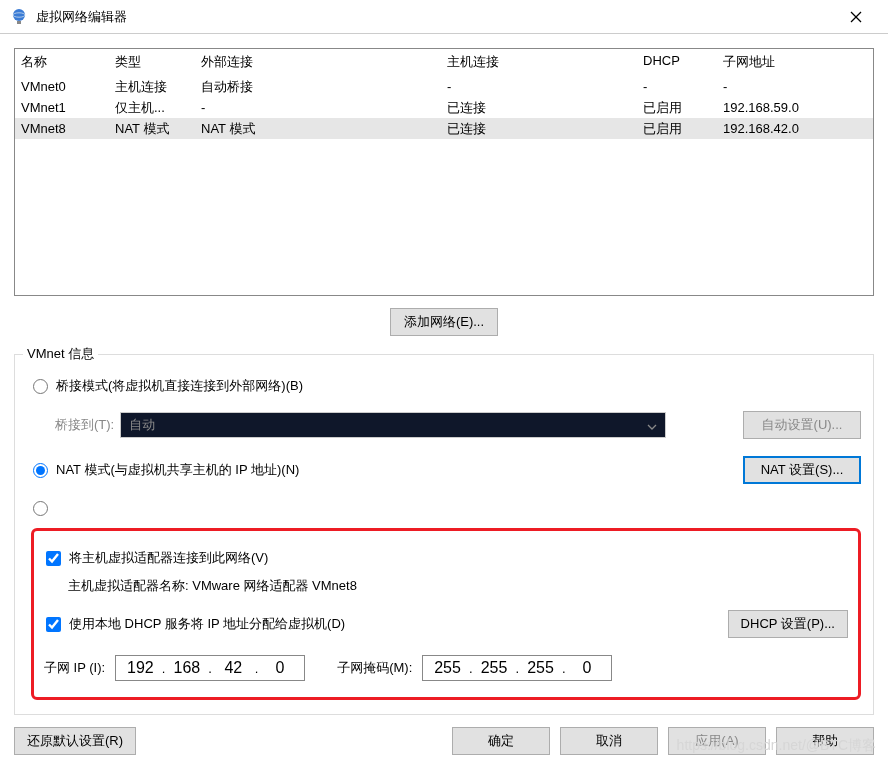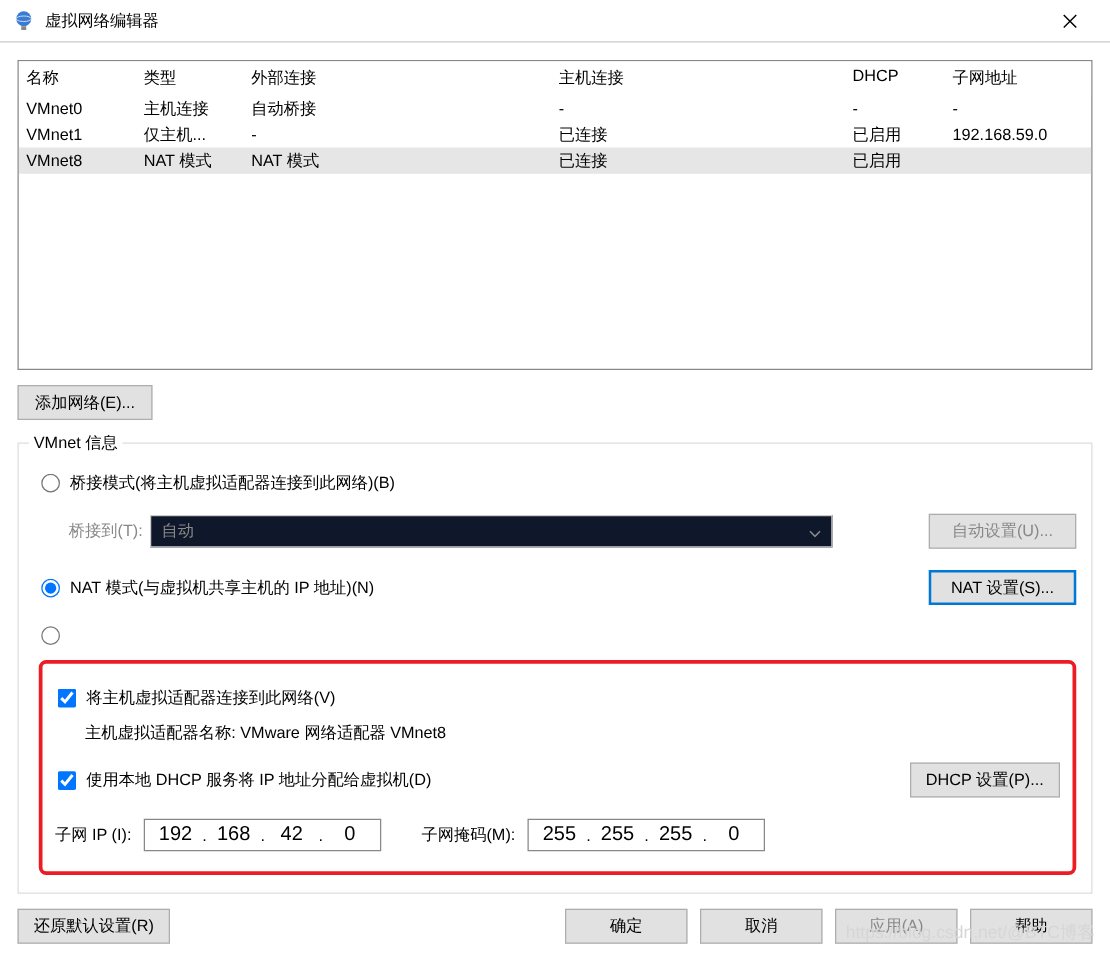--- a/index.html
+++ b/index.html
@@ -12,23 +12,23 @@
     .table { border: 1px solid #888; height: 248px; background: #fff; overflow: hidden; }
     .table-header { display: flex; background: #fff; border-bottom: 1px solid transparent; justify-content: space-between; }
     .table-header .th { padding: 4px 6px; font-size: 13px; border-right: 1px solid transparent; }
     .table-body .tr { display: flex; height: 21px; align-items: center; }
     .table-body .tr.selected { background: #e6e6e6; }
     .table-body .td { padding: 2px 6px; font-size: 13px; white-space: nowrap; overflow: hidden; }
     .col-name { width: 94px; }
     .col-type { width: 86px; }
     .col-ext { width: 246px; }
     .col-host { width: 196px; }
-    .col-dhcp { width: 80px; margin-left: 39px; }
+    .col-dhcp { width: 80px; }
     .col-subnet { flex: 1; }
-    .btn-row { display: flex; justify-content: space-between; gap: 10px; margin-top: 12px; }
+    .btn-row { display: flex; justify-content: center; gap: 10px; margin-top: 12px; }
     .btn { height: 28px; min-width: 108px; padding: 0 12px; background: #e1e1e1; border: 1px solid #adadad; font-size: 13px; cursor: pointer; font-family: inherit; display: inline-flex; align-items: center; justify-content: center; }
     .btn:disabled, .btn.disabled { color: #888; cursor: default; }
     .btn.highlight { border: 2px solid #0078d7; }
     .groupbox { border: 1px solid #ddd; margin-top: 18px; padding: 14px 12px 14px 16px; position: relative; }
     .groupbox-label { position: absolute; top: -10px; left: 8px; background: #fff; padding: 0 4px; font-size: 13px; }
     .radio-row { display: flex; align-items: center; margin: 8px 2px; gap: 8px; }
     .radio-row input[type=radio] { width: 15px; height: 15px; }
     .radio-label { font-size: 13px; }
     .indent { margin-left: 24px; display: flex; align-items: center; gap: 6px; margin-top: 8px; margin-bottom: 14px; }
     .indent-label { color: #888; }
@@ -96,35 +96,36 @@
         <div class="td col-host">已连接</div>
         <div class="td col-dhcp">已启用</div>
         <div class="td col-subnet">192.168.59.0</div>
       </div>
       <div class="tr selected">
         <div class="td col-name">VMnet8</div>
         <div class="td col-type">NAT 模式</div>
         <div class="td col-ext">NAT 模式</div>
         <div class="td col-host">已连接</div>
         <div class="td col-dhcp">已启用</div>
+        <div class="td col-subnet">192.168.42.0</div>
       </div>
     </div>
   </div>
 
   <div class="btn-row">
     <button class="btn">添加网络(E)...</button>
   </div>
 
   <div class="groupbox">
     <span class="groupbox-label">VMnet 信息</span>
 
     <div class="row-flex">
       <div class="radio-row">
         <input type="radio" name="mode" style="">
-        <span class="radio-label">桥接模式(将主机虚拟适配器连接到此网络)(B)</span>
+        <span class="radio-label">桥接模式(将虚拟机直接连接到外部网络)(B)</span>
       </div>
     </div>
     <div class="indent">
       <span class="indent-label">桥接到(T):</span>
       <div class="select">
         <span>自动</span>
         <span>
           <svg width="10" height="6" viewBox="0 0 10 6">
               <path d="M1 1 L5 5 L9 1" fill="none" stroke="#888" stroke-width="1.3"></path>
             </svg>

